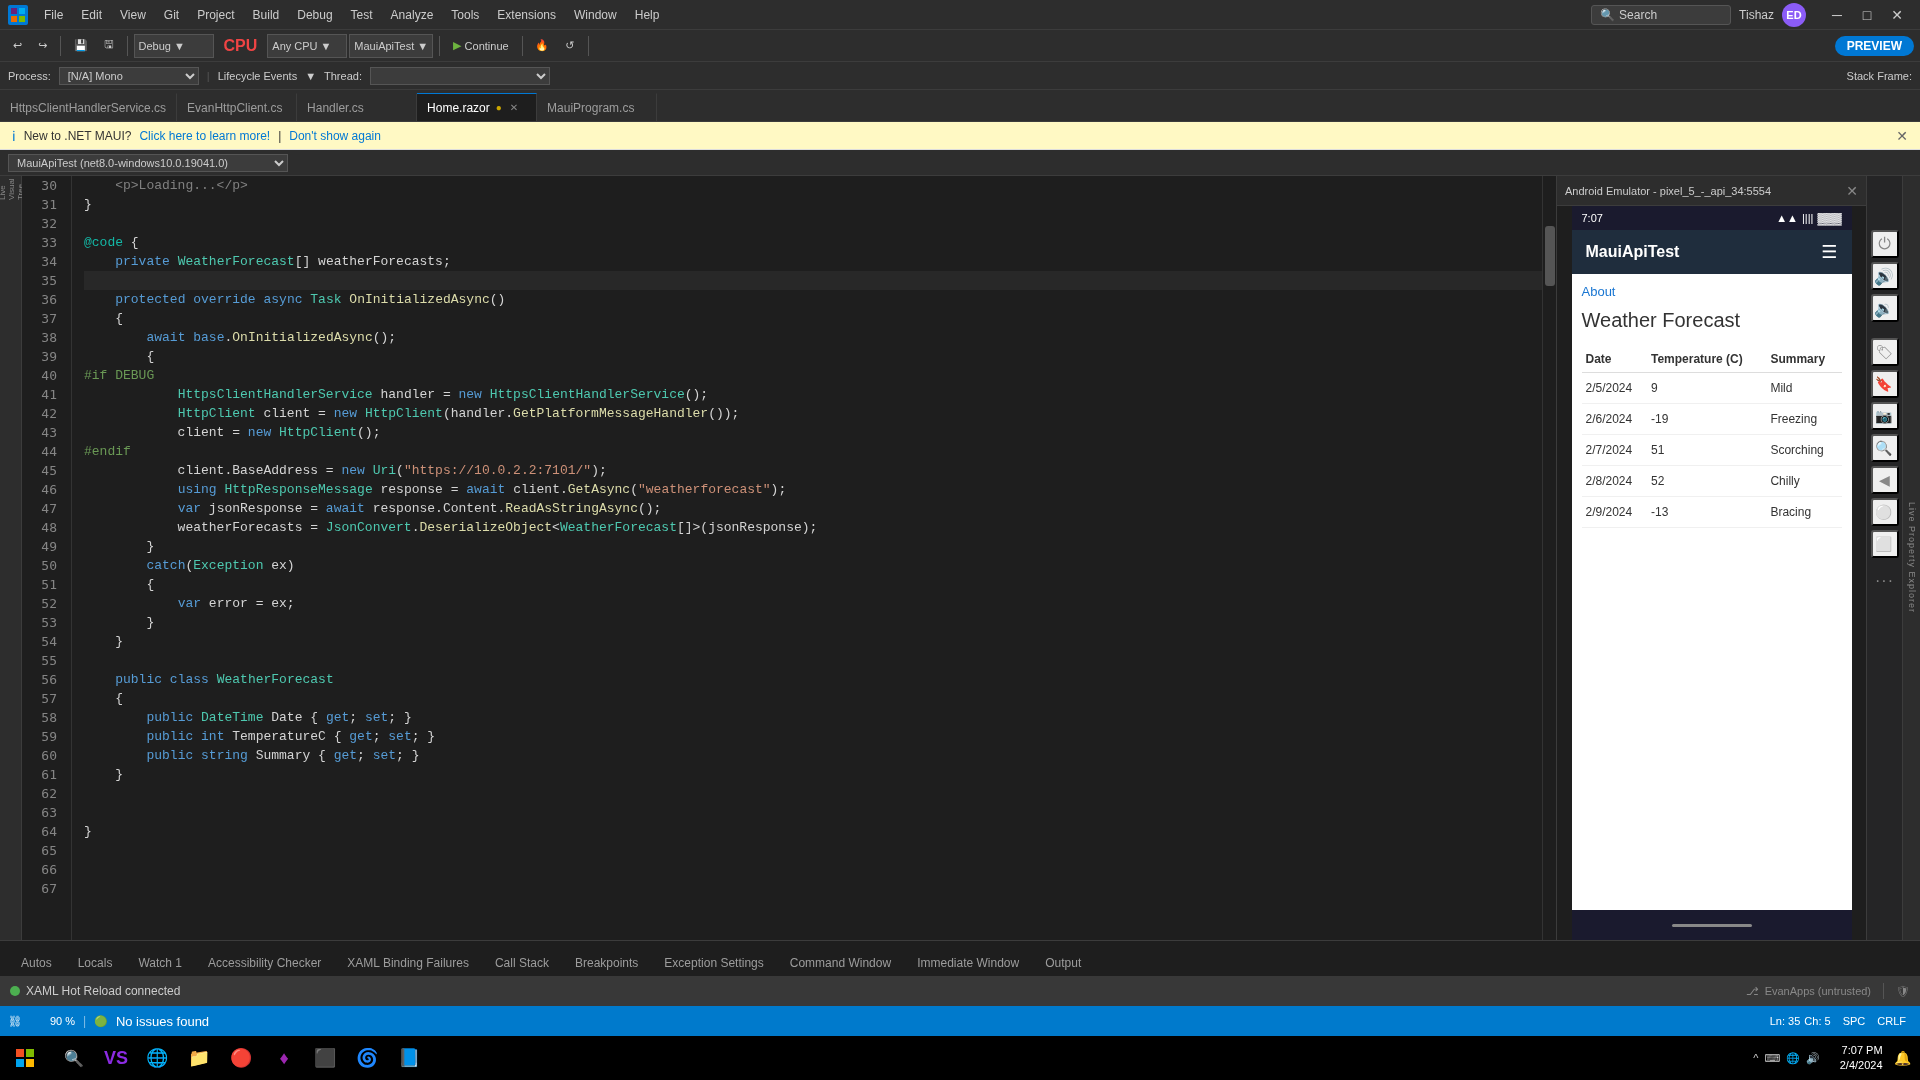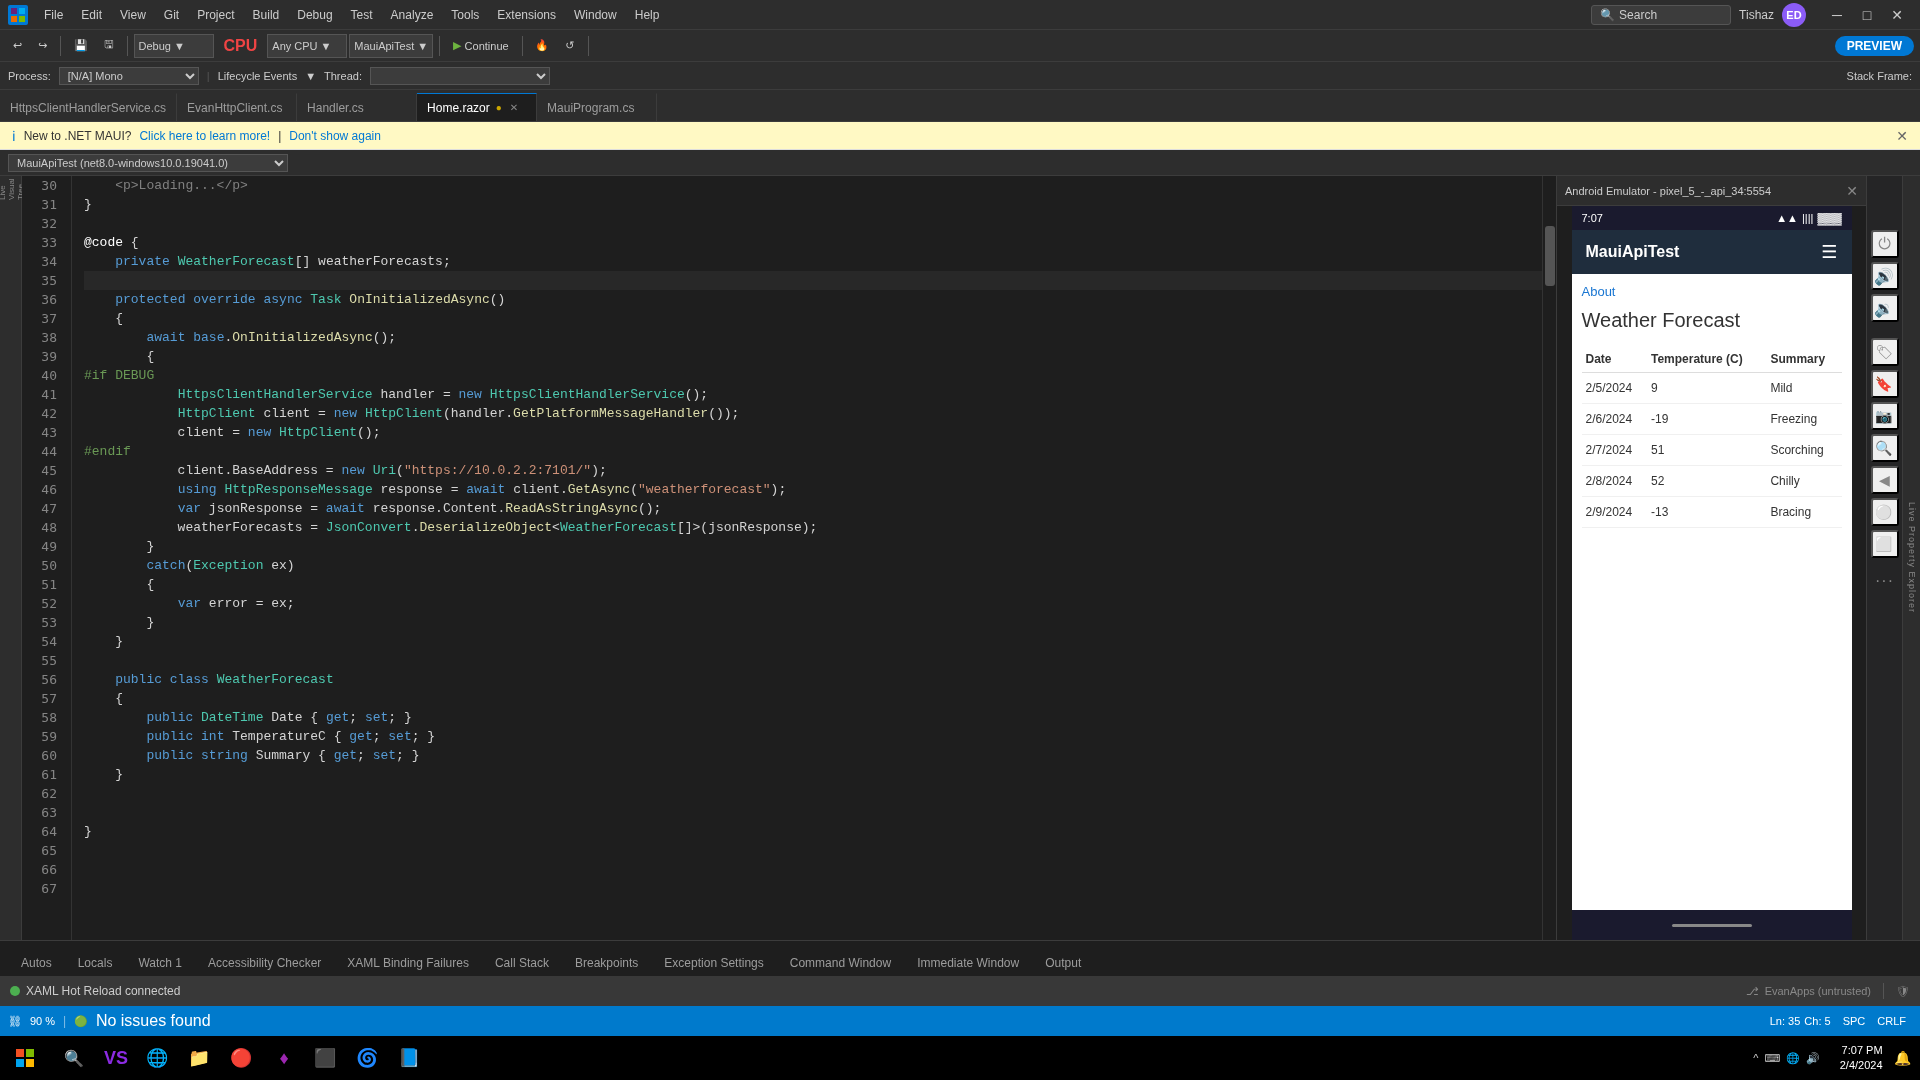--- a/index.html
+++ b/index.html
@@ -765,21 +765,21 @@
           <div>63</div>
           <div>64</div>
           <div>65</div>
           <div>66</div>
           <div>67</div>
         </div>
       <div class="code-lines" id="code-lines-container">
           <div class="code-line"><span style="color: rgb(128, 128, 128);">    &lt;p&gt;Loading...&lt;/p&gt;</span></div>
           <div class="code-line"><span style="color: rgb(212, 212, 212);">}</span></div>
           <div class="code-line"></div>
-          <div class="code-line"><span style="color: #ffffff;">@code</span><span style="color: rgb(212, 212, 212);"> {</span></div>
+          <div class="code-line"><span style="color: #14b8a6;">@code</span><span style="color: rgb(212, 212, 212);"> {</span></div>
           <div class="code-line"><span style="color: rgb(212, 212, 212);">    </span><span style="color: rgb(86, 156, 214);">private</span><span style="color: rgb(212, 212, 212);"> </span><span style="color: rgb(78, 201, 176);">WeatherForecast</span><span style="color: rgb(212, 212, 212);">[] weatherForecasts;</span></div>
           <div class="code-line current-line"></div>
           <div class="code-line"><span style="color: rgb(212, 212, 212);">    </span><span style="color: rgb(86, 156, 214);">protected</span><span style="color: rgb(212, 212, 212);"> </span><span style="color: rgb(86, 156, 214);">override</span><span style="color: rgb(212, 212, 212);"> </span><span style="color: rgb(86, 156, 214);">async</span><span style="color: rgb(212, 212, 212);"> </span><span style="color: rgb(78, 201, 176);">Task</span><span style="color: rgb(212, 212, 212);"> </span><span style="color: rgb(220, 220, 170);">OnInitializedAsync</span><span style="color: rgb(212, 212, 212);">()</span></div>
           <div class="code-line"><span style="color: rgb(212, 212, 212);">    {</span></div>
           <div class="code-line"><span style="color: rgb(212, 212, 212);">        </span><span style="color: rgb(86, 156, 214);">await</span><span style="color: rgb(212, 212, 212);"> </span><span style="color: rgb(86, 156, 214);">base</span><span style="color: rgb(212, 212, 212);">.</span><span style="color: rgb(220, 220, 170);">OnInitializedAsync</span><span style="color: rgb(212, 212, 212);">();</span></div>
           <div class="code-line"><span style="color: rgb(212, 212, 212);">        {</span></div>
           <div class="code-line"><span style="color: rgb(106, 153, 85);">#if DEBUG</span></div>
           <div class="code-line"><span style="color: rgb(212, 212, 212);">            </span><span style="color: rgb(78, 201, 176);">HttpsClientHandlerService</span><span style="color: rgb(212, 212, 212);"> handler = </span><span style="color: rgb(86, 156, 214);">new</span><span style="color: rgb(212, 212, 212);"> </span><span style="color: rgb(78, 201, 176);">HttpsClientHandlerService</span><span style="color: rgb(212, 212, 212);">();</span></div>
           <div class="code-line"><span style="color: rgb(212, 212, 212);">            </span><span style="color: rgb(78, 201, 176);">HttpClient</span><span style="color: rgb(212, 212, 212);"> client = </span><span style="color: rgb(86, 156, 214);">new</span><span style="color: rgb(212, 212, 212);"> </span><span style="color: rgb(78, 201, 176);">HttpClient</span><span style="color: rgb(212, 212, 212);">(handler.</span><span style="color: rgb(220, 220, 170);">GetPlatformMessageHandler</span><span style="color: rgb(212, 212, 212);">());</span></div>
           <div class="code-line"><span style="color: rgb(212, 212, 212);">            client = </span><span style="color: rgb(86, 156, 214);">new</span><span style="color: rgb(212, 212, 212);"> </span><span style="color: rgb(78, 201, 176);">HttpClient</span><span style="color: rgb(212, 212, 212);">();</span></div>
@@ -924,24 +924,24 @@
   <span>XAML Hot Reload connected</span>
   <span style="flex:1;"></span>
   <span style="color:#888;font-size:11px;">⎇</span>
   <span style="font-size:11px;color:#888;">EvanApps (untrusted)</span>
   <div style="width:1px;height:16px;background:#555;margin:0 6px;"></div>
   <span style="font-size:11px;color:#888;">🛡</span>
 </div>
 
 <div class="status-bar">
   <span style="font-size:11px;">⛓</span>
-  <span style="font-size:11px;">90 %</span>
+  <span style="font-size:11px;margin-left:20px;">90 %</span>
   <span style="opacity:0.5;">|</span>
   <span style="font-size:11px;">🟢</span>
-  <span style="font-size:16px;">No issues found</span>
+  <span style="font-size:13px;">No issues found</span>
   <div class="status-right">
     <div class="status-item">
       <span>Ln: 35</span>
       <span>Ch: 5</span>
     </div>
     <div class="status-item">
       <span>SPC</span>
     </div>
     <div class="status-item">
       <span>CRLF</span>

